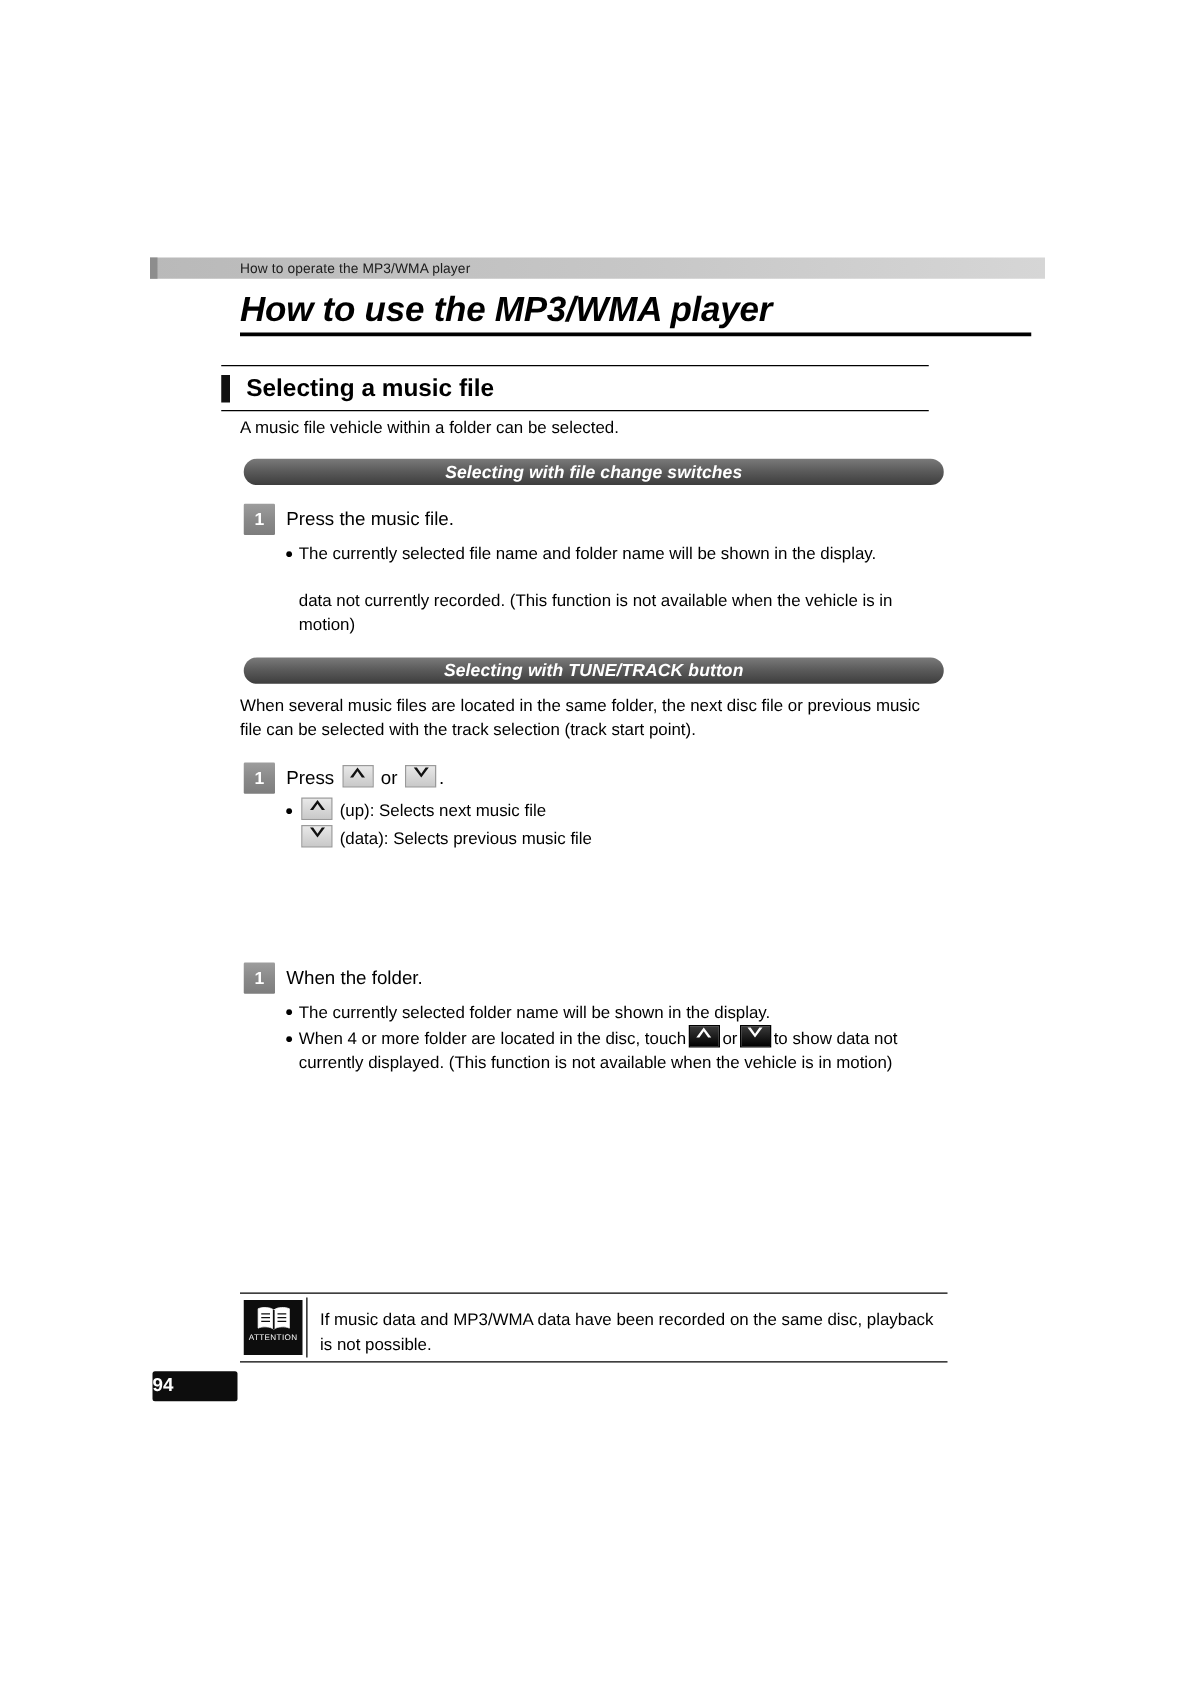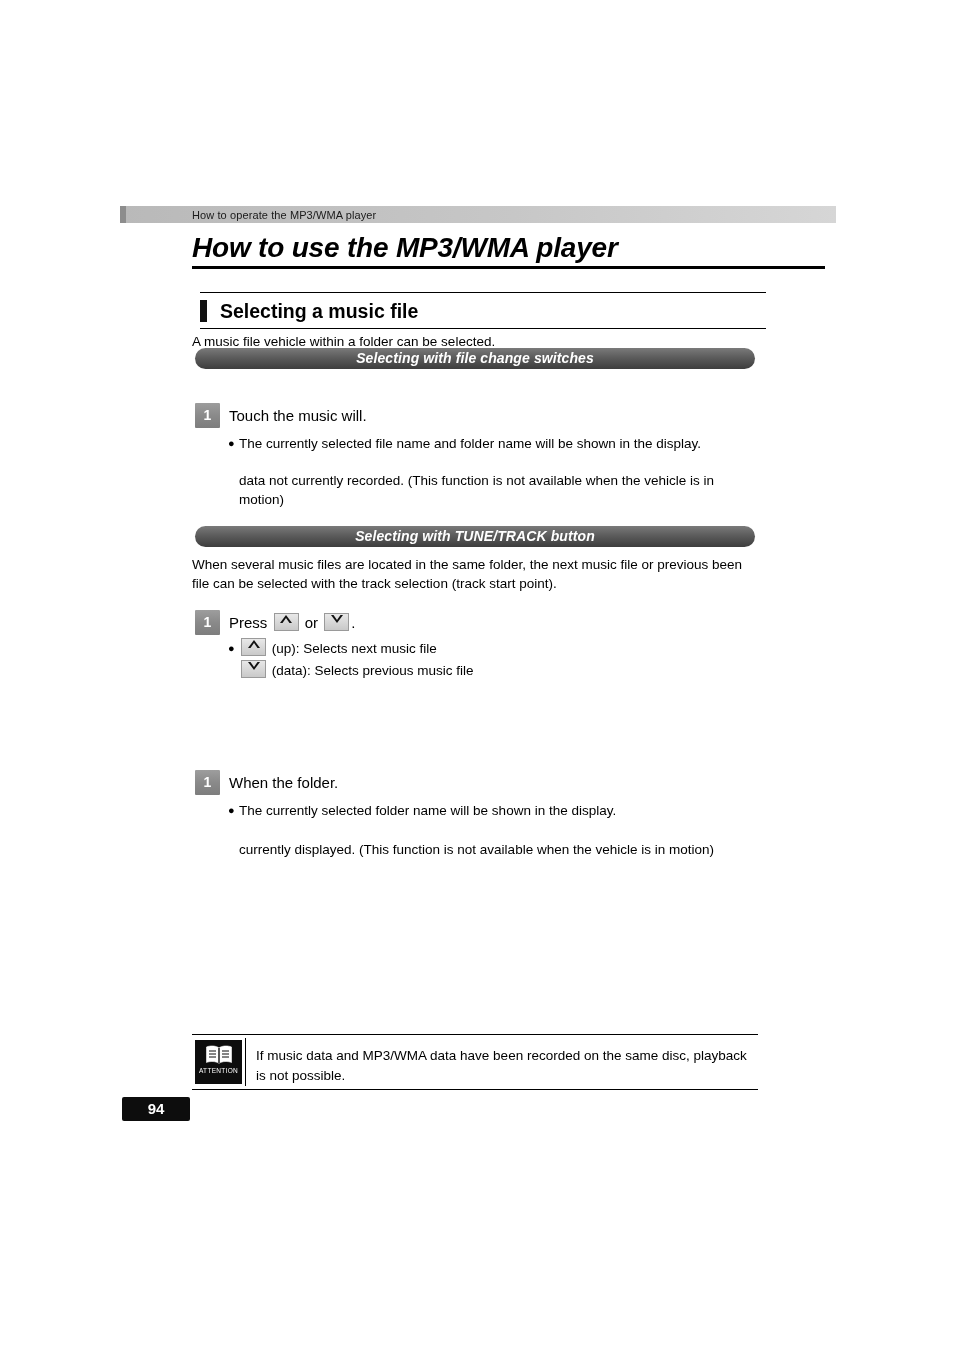--- a/index.html
+++ b/index.html
@@ -63,21 +63,21 @@
     left: 192px;
     top: 266px;
     width: 633px;
     height: 2.5px;
     background: #000;
   }
 
   
   .section {
     position: absolute;
-    left: 200px;
+    left: 177px;
     width: 566px;
   }
   .section-rule-top {
     position: absolute;
     left: 0;
     top: 0;
     width: 566px;
     height: 1px;
     background: #000;
   }
@@ -235,21 +235,21 @@
   .page-num {
     position: absolute;
     left: 122px;
     top: 1097px;
     width: 68px;
     height: 24px;
     background: #0d0d0d;
     color: #fff;
     font-size: 15px;
     font-weight: bold;
-    text-align: center;
+    text-align: left;
     line-height: 24px;
     border-radius: 2px;
   }
 </style>
 </head>
 <body>
 
 <div class="page">
 
   <div class="header-bar"></div>
@@ -260,35 +260,35 @@
   <div class="chapter-rule"></div>
 
   <div class="section" style="top:292px;">
     <div class="section-rule-top"></div>
     <div class="section-head">Selecting a music file</div>
     <div class="section-rule-bottom" style="top:36px;"></div>
   </div>
 
   <div class="para" style="left:192px; top:332px; width:566px;">A music file vehicle within a folder can be selected.</div>
 
-  <div class="pill" style="top:348px;">Selecting with file change switches</div>
+  <div class="pill" style="top:367px;">Selecting with file change switches</div>
 
   <div class="step-num" style="left:195px; top:403px;">1</div>
-  <div class="step-text" style="left:229px; top:405px;">Touch the music will.</div>
+  <div class="step-text" style="left:229px; top:405px;">Press the music file.</div>
 
   <div class="bullet-row" style="left:228px; top:433px; width:530px;">
     <span class="bullet-dot">●</span><span class="bullet-body">The currently selected file name and folder name will be shown in the display.</span>
   </div>
 
   <div class="bullet-row" style="left:239px; top:471px; width:520px;">data not currently recorded. (This function is not available when the vehicle is in</div>
   <div class="bullet-row" style="left:239px; top:490px; width:520px;">motion)</div>
 
   <div class="pill" style="top:526px;">Selecting with TUNE/TRACK button</div>
 
-  <div class="para" style="left:192px; top:555px; width:570px;">When several music files are located in the same folder, the next music file or previous been</div>
+  <div class="para" style="left:192px; top:555px; width:570px;">When several music files are located in the same folder, the next disc file or previous music</div>
   <div class="para" style="left:192px; top:574px; width:570px;">file can be selected with the track selection (track start point).</div>
 
   <div class="step-num" style="left:195px; top:610px;">1</div>
   <div class="step-text" style="left:229px; top:612px; width:300px;">
     <span>Press</span>
     <span class="key light"><svg width="14" height="10" viewBox="0 0 14 10">
           <polygon points="7,1 13,9 10.5,9 7,4 3.5,9 1,9" fill="#111111"></polygon>
         </svg></span>
     <span>or</span>
     <span class="key light"><svg width="14" height="10" viewBox="0 0 14 10">
@@ -309,20 +309,27 @@
 
 
 
   <div class="step-num" style="left:195px; top:770px;">1</div>
   <div class="step-text" style="left:229px; top:772px;">When the folder.</div>
 
   <div class="bullet-row" style="left:228px; top:800px; width:530px;">
     <span class="bullet-dot">●</span><span>The currently selected folder name will be shown in the display.</span>
   </div>
 
+  <div class="bullet-row" style="left:228px; top:820px; width:534px;">
+    <span class="bullet-dot">●</span><span>When 4 or more folder are located in the disc, touch</span><span class="key dark"><svg width="14" height="10" viewBox="0 0 14 10">
+          <polygon points="7,1 13,9 10.5,9 7,4 3.5,9 1,9" fill="#ffffff"></polygon>
+        </svg></span><span>or</span><span class="key dark"><svg width="14" height="10" viewBox="0 0 14 10">
+          <polygon points="7,9 1,1 3.5,1 7,6 10.5,1 13,1" fill="#ffffff"></polygon>
+        </svg></span><span>to show data not</span>
+  </div>
   <div class="bullet-row" style="left:239px; top:840px; width:520px;">currently displayed. (This function is not available when the vehicle is in motion)</div>
 
   <div class="note-rule" style="top:1034px;"></div>
   <div class="note-icon">
     <svg width="30" height="22" viewBox="0 0 30 22" style="margin:4px auto 0 auto; display:block;">
       <path d="M15 4 C12 1.5, 6 1.5, 2.5 3 L2.5 18.5 C6 17, 12 17, 15 19.5 C18 17, 24 17, 27.5 18.5 L27.5 3 C24 1.5, 18 1.5, 15 4 Z" fill="#ffffff" stroke="#ffffff" stroke-width="0.6"></path>
       <line x1="15" y1="4" x2="15" y2="19.5" stroke="#0d0d0d" stroke-width="1.4"></line>
       <line x1="5" y1="7" x2="12" y2="7" stroke="#0d0d0d" stroke-width="1"></line>
       <line x1="5" y1="10" x2="12" y2="10" stroke="#0d0d0d" stroke-width="1"></line>
       <line x1="5" y1="13" x2="12" y2="13" stroke="#0d0d0d" stroke-width="1"></line>

